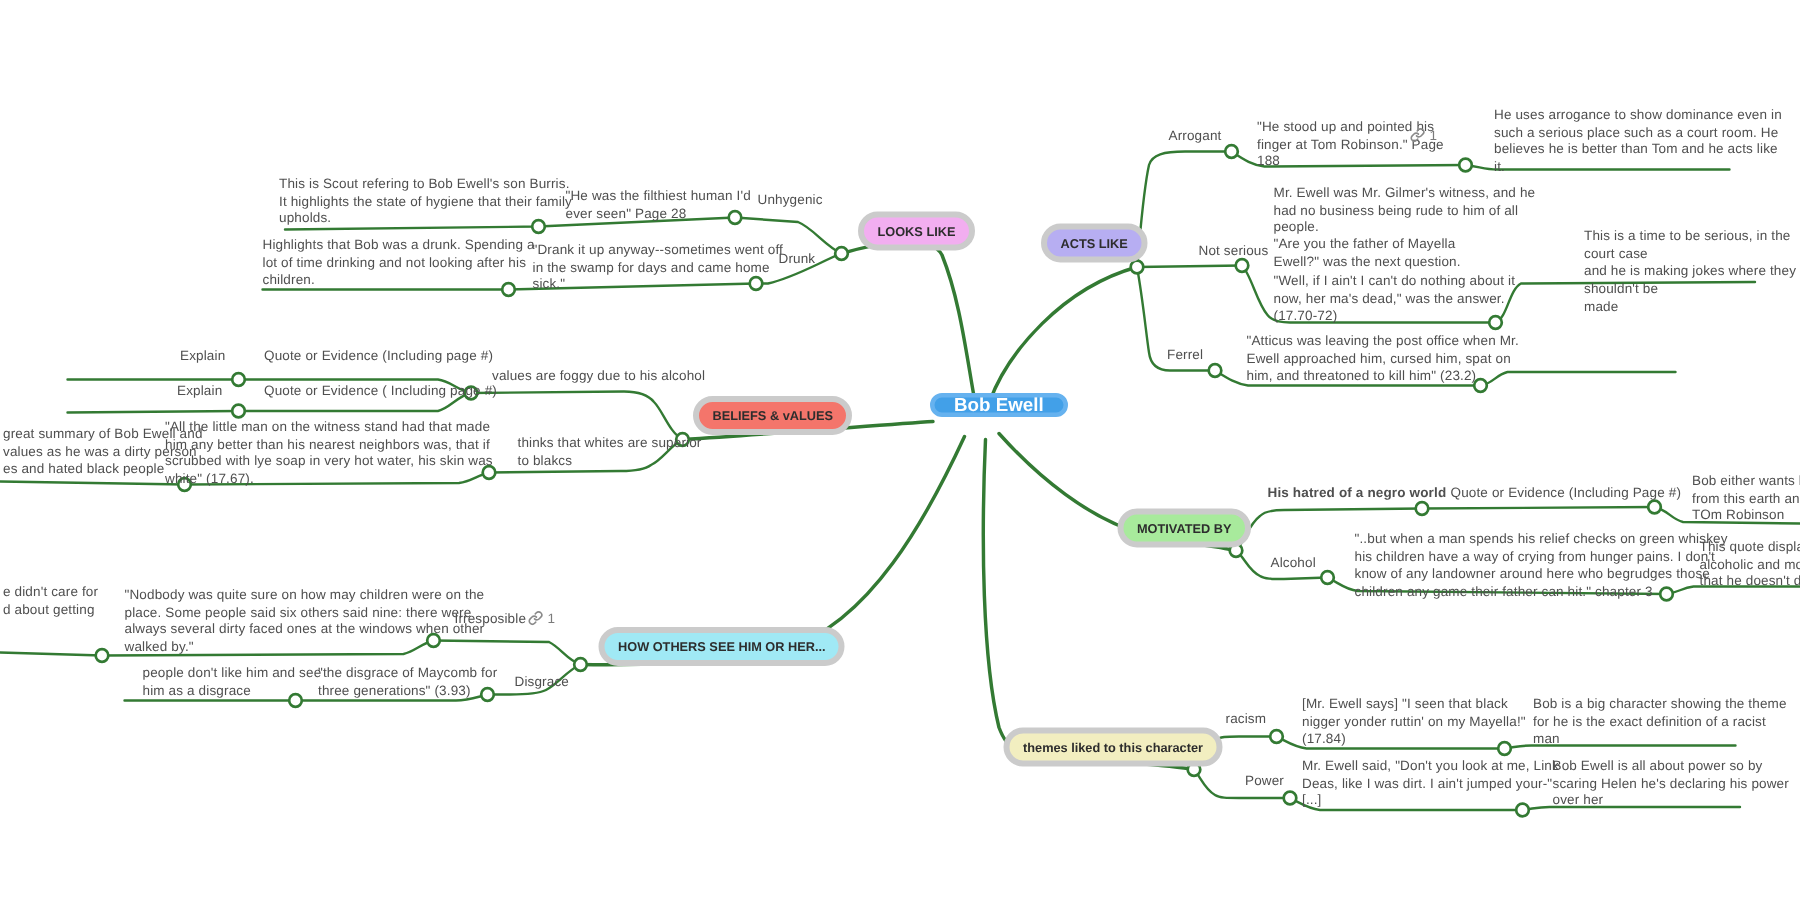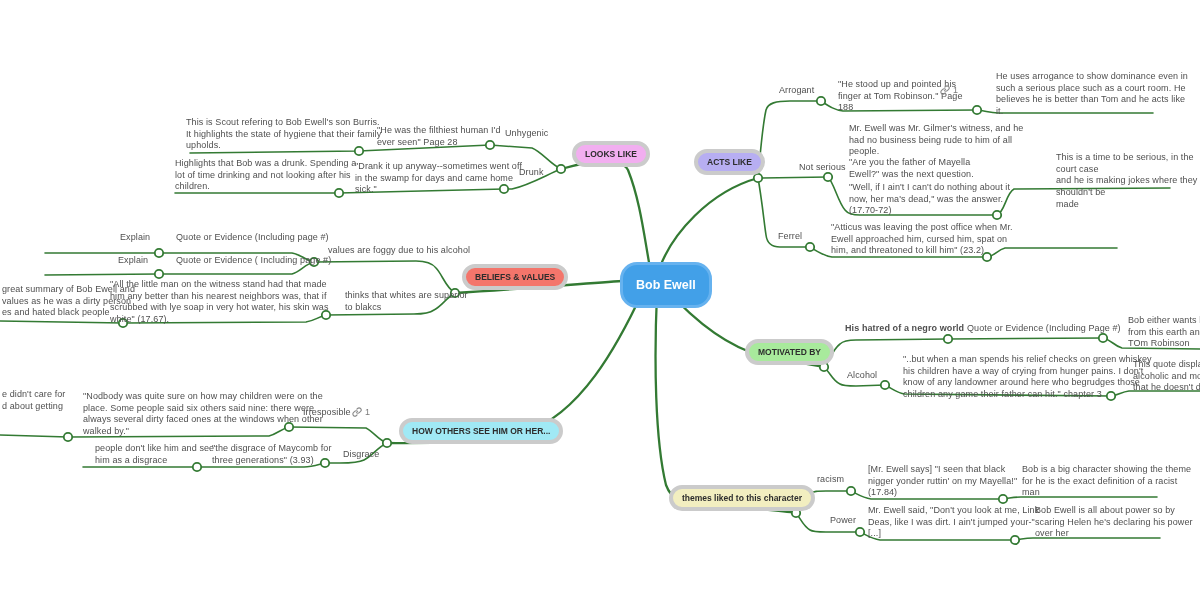--- a/index.html
+++ b/index.html
@@ -17,21 +17,21 @@
   .pill{
     position:absolute;display:flex;align-items:center;justify-content:center;
     border:4px solid #cbcbcb;border-radius:999px;background:#eee;
     font-weight:bold;font-size:8.5px;color:#2d2d2d;padding:2px 9px;
     white-space:nowrap;box-sizing:border-box;height:26px;
   }
   .center-pill{
     position:absolute;display:flex;align-items:center;justify-content:center;
     background:#42a0e8;border:3px solid #66b2ef;border-radius:17px;
     color:#ffffff;font-weight:bold;font-size:12.5px;padding:4px 13px;
-    height:46px;box-sizing:border-box;white-space:nowrap;
+    height:16px;box-sizing:border-box;white-space:nowrap;
   }
   .linkref{
     position:absolute;display:flex;align-items:center;gap:3px;
     font-size:9px;color:#7b7b7b;
   }
   .linkref svg{display:block;}
 </style>
 </head>
 <body>
 

